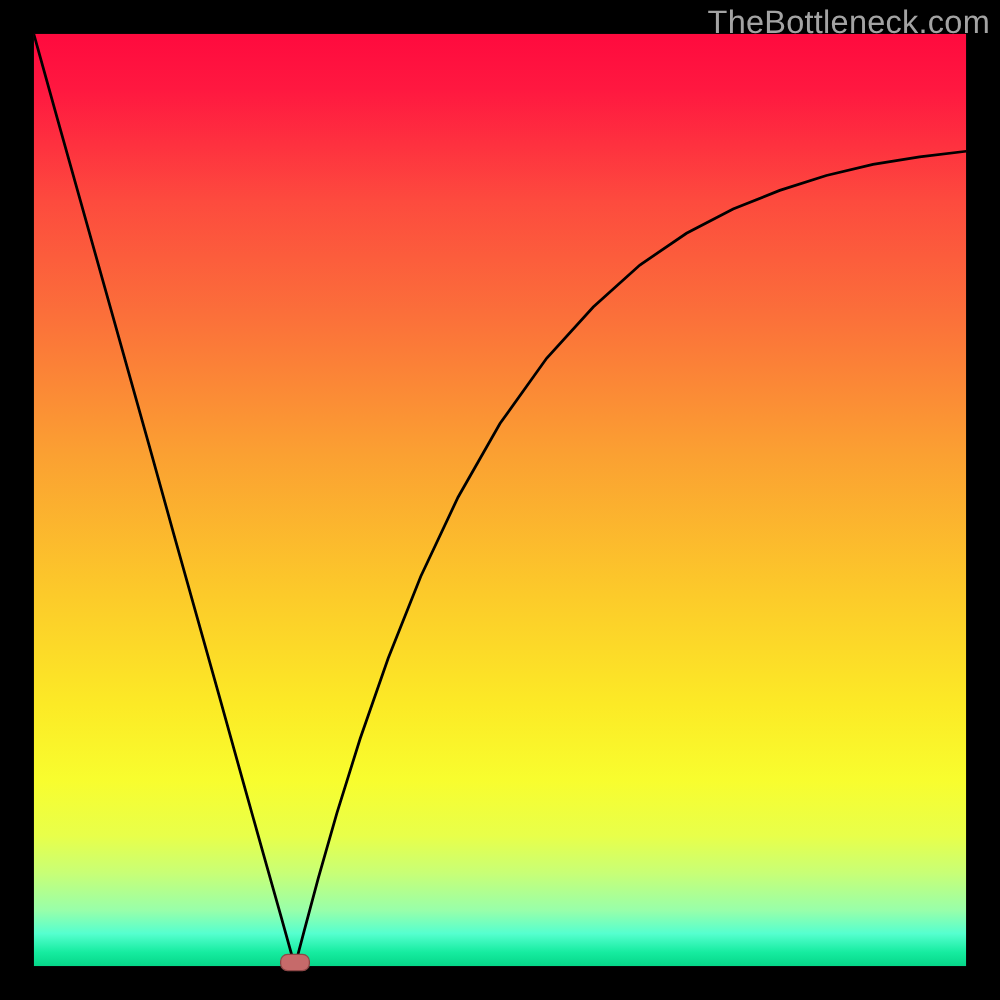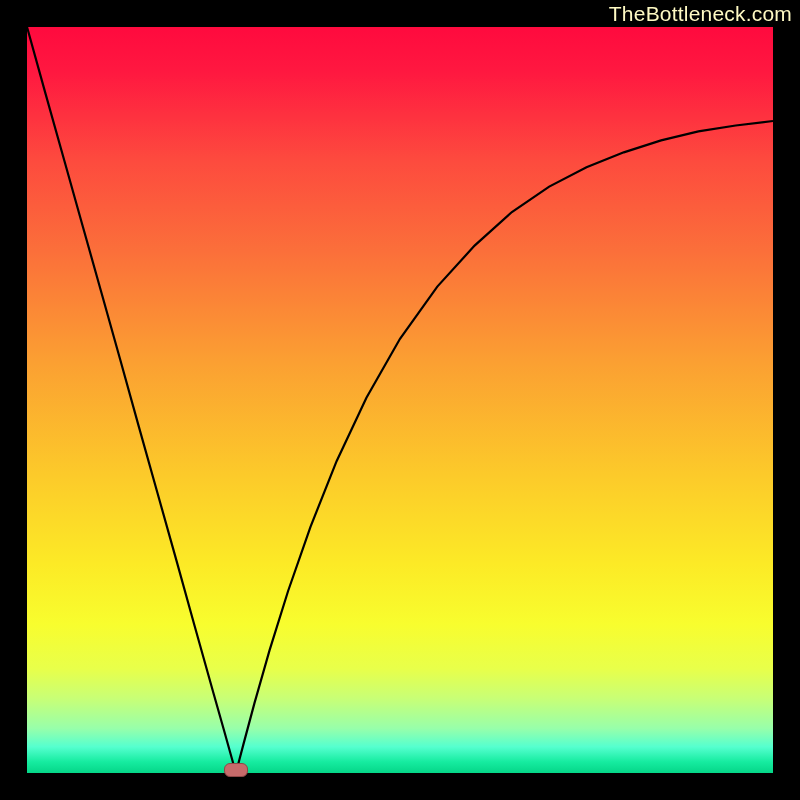--- a/index.html
+++ b/index.html
@@ -23,22 +23,22 @@
     position: absolute;
     left: 0;
     top: 0;
     width: 746px;
     height: 746px;
   }
   .watermark {
     position: absolute;
     top: 2px;
     right: 8px;
-    color: #fef9c3;
-    font-size: 21px;
+    color: #a3a3a3;
+    font-size: 26px;
     font-weight: 500;
     letter-spacing: 0.2px;
   }
   .marker {
     position: absolute;
     width: 22px;
     height: 12px;
     border-radius: 6px;
     transform: translate(-50%, -50%);
   }

